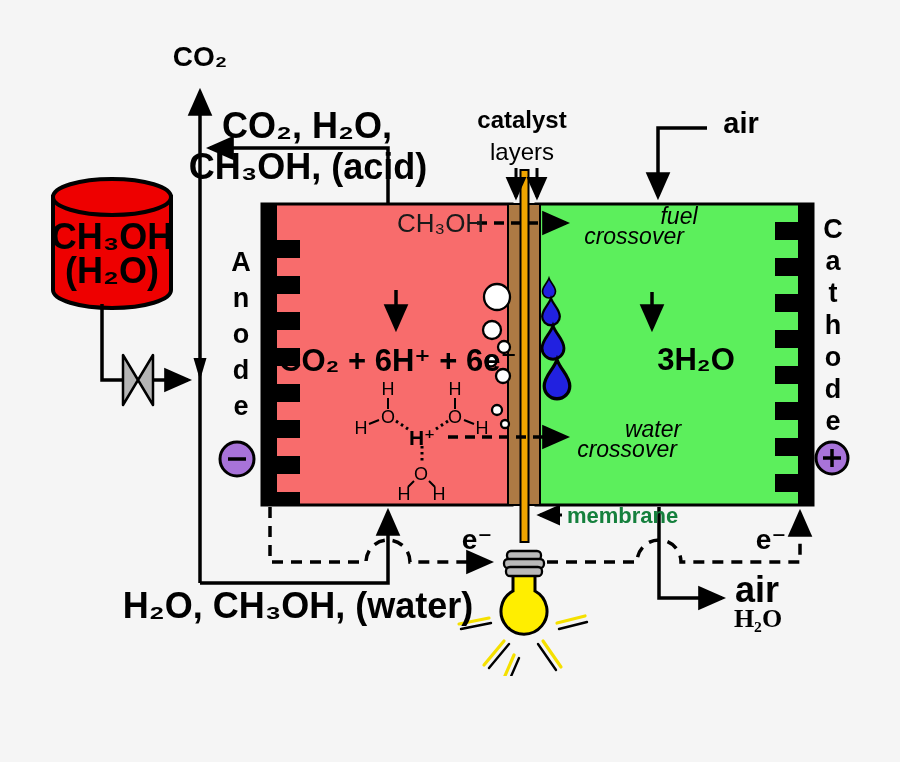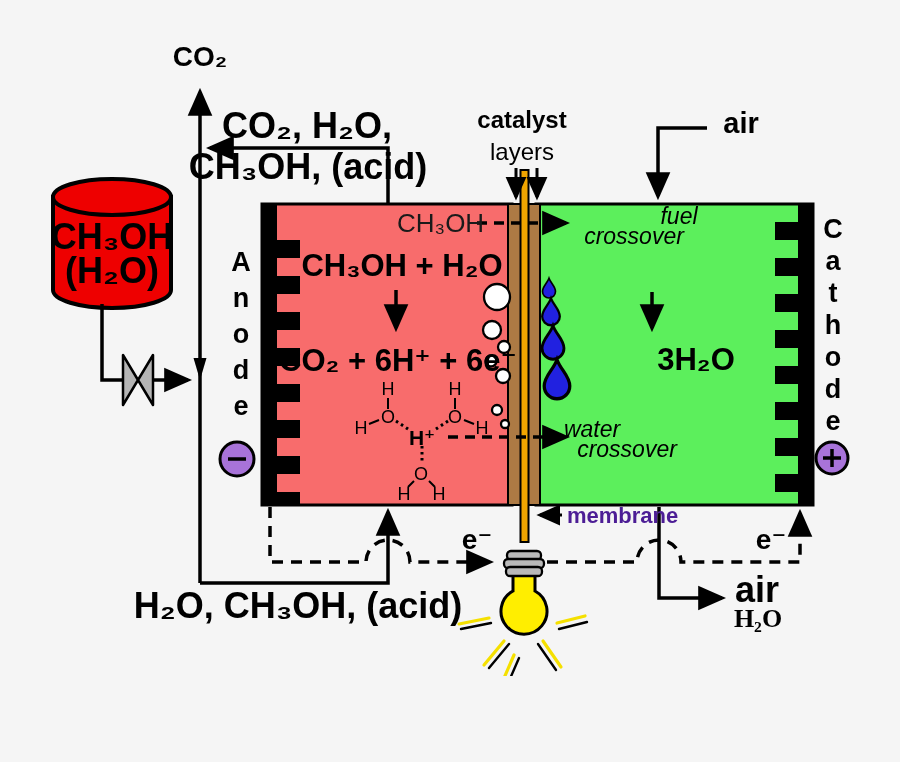--- a/index.html
+++ b/index.html
@@ -1,20 +1,20 @@
 <!DOCTYPE html>
 <html><head>
 <meta charset="utf-8">
 <style>
   html,body{margin:0;padding:0;}
   body{background:#f5f5f5;font-family:"Liberation Sans","DejaVu Sans",sans-serif;}
   #canvas{position:relative;width:900px;height:676px;background:#f5f5f5;overflow:hidden;}
   #gfx{position:absolute;left:0;top:0;z-index:1;}
   .lbl{position:absolute;z-index:2;transform:translate(-50%,-50%);white-space:nowrap;color:#000;line-height:1;}
-  .lbl-left{position:absolute;z-index:2;transform:translate(0,-50%);white-space:nowrap;color:#4c1d95;line-height:1;}
+  .lbl-left{position:absolute;z-index:2;transform:translate(0,-50%);white-space:nowrap;color:#15803d;line-height:1;}
   .b{font-weight:bold;}
   .it{font-style:italic;font-weight:500;}
   .f28{font-size:28px;} .f27{font-size:36px;} .f26{font-size:26px;}
   .f31{font-size:31px;} .f29{font-size:29px;} .f24{font-size:24px;}
   .f23{font-size:23px;} .f22{font-size:22px;} .f18{font-size:18px;} .f21{font-size:21px;}
   .vert{writing-mode:vertical-lr;text-orientation:upright;font-weight:bold;font-size:27px;}
   .atom{z-index:3;}
 </style>
 </head>
 <body>
@@ -144,43 +144,42 @@
     <line x1="823" y1="458" x2="841" y2="458" stroke="#000" stroke-width="3.5"></line>
     <line x1="832" y1="449" x2="832" y2="467" stroke="#000" stroke-width="3.5"></line>
   </g>
 </svg>
 
 <div class="lbl b f28" style="left:200px;top:57px;">CO₂</div>
 <div class="lbl b f27" style="left:307px;top:126px;">CO₂, H₂O,</div>
 <div class="lbl b f27" style="left:308px;top:167px;">CH₃OH, (acid)</div>
 <div class="lbl b f27" style="left:112px;top:237px;">CH₃OH</div>
 <div class="lbl b f27" style="left:112px;top:271px;">(H₂O)</div>
-<div class="lbl b f27" style="left:298px;top:606px;">H₂O, CH₃OH, (acid)</div>
+<div class="lbl b f27" style="left:298px;top:606px;">H₂O, CH₃OH, (water)</div>
 
 <div class="lbl f24" style="left:522px;top:120px;font-weight:600;">catalyst</div>
 <div class="lbl f24" style="left:522px;top:152px;font-weight:400;">layers</div>
 <div class="lbl-left f22" style="left:567px;top:516px;font-weight:600;">membrane</div>
 
 <div class="lbl b f29" style="left:741px;top:123px;">air</div>
 <div class="lbl b f27" style="left:757px;top:590px;">air</div>
 <div class="lbl b f26" style="left:758px;top:619px;font-family:Liberation Serif, serif;">H₂O</div>
 
 <div class="lbl b f28" style="left:477px;top:540px;">e⁻</div>
 <div class="lbl b f28" style="left:771px;top:540px;">e⁻</div>
 
 <div class="lbl vert" style="left:227px;top:247px;transform:none;letter-spacing:6px;">Anode</div>
 <div class="lbl vert" style="left:819px;top:214px;transform:none;letter-spacing:2px;">Cathode</div>
 
 <div class="lbl-left f26" style="left:397px;top:223px;color:#1a1a1a;">CH₃OH</div>
 <div class="lbl it f23" style="left:631px;top:216px;margin-left:48px;">fuel</div>
 <div class="lbl it f23" style="left:634px;top:236px;">crossover</div>
-<div class="lbl it f23" style="left:592px;top:429px;">water</div>
+<div class="lbl it f23" style="left:653px;top:429px;">water</div>
 <div class="lbl it f23" style="left:627px;top:449px;">crossover</div>
 
-<div class="lbl b f31" style="left:402px;top:265px;">CH₃OH + H₂O</div>
 <div class="lbl b f31" style="left:398px;top:360px;text-align:right;">CO₂ + 6H⁺ + 6e⁻</div>
 <div class="lbl b f31" style="left:652px;top:359px;margin-left:44px;">3H₂O</div>
 
 <div class="lbl atom b f21" style="left:422px;top:437px;">H⁺</div>
 <div class="lbl atom f18" style="left:388px;top:417px;">O</div>
 <div class="lbl atom f18" style="left:388px;top:389px;">H</div>
 <div class="lbl atom f18" style="left:361px;top:428px;">H</div>
 <div class="lbl atom f18" style="left:455px;top:417px;">O</div>
 <div class="lbl atom f18" style="left:455px;top:389px;">H</div>
 <div class="lbl atom f18" style="left:482px;top:428px;">H</div>

